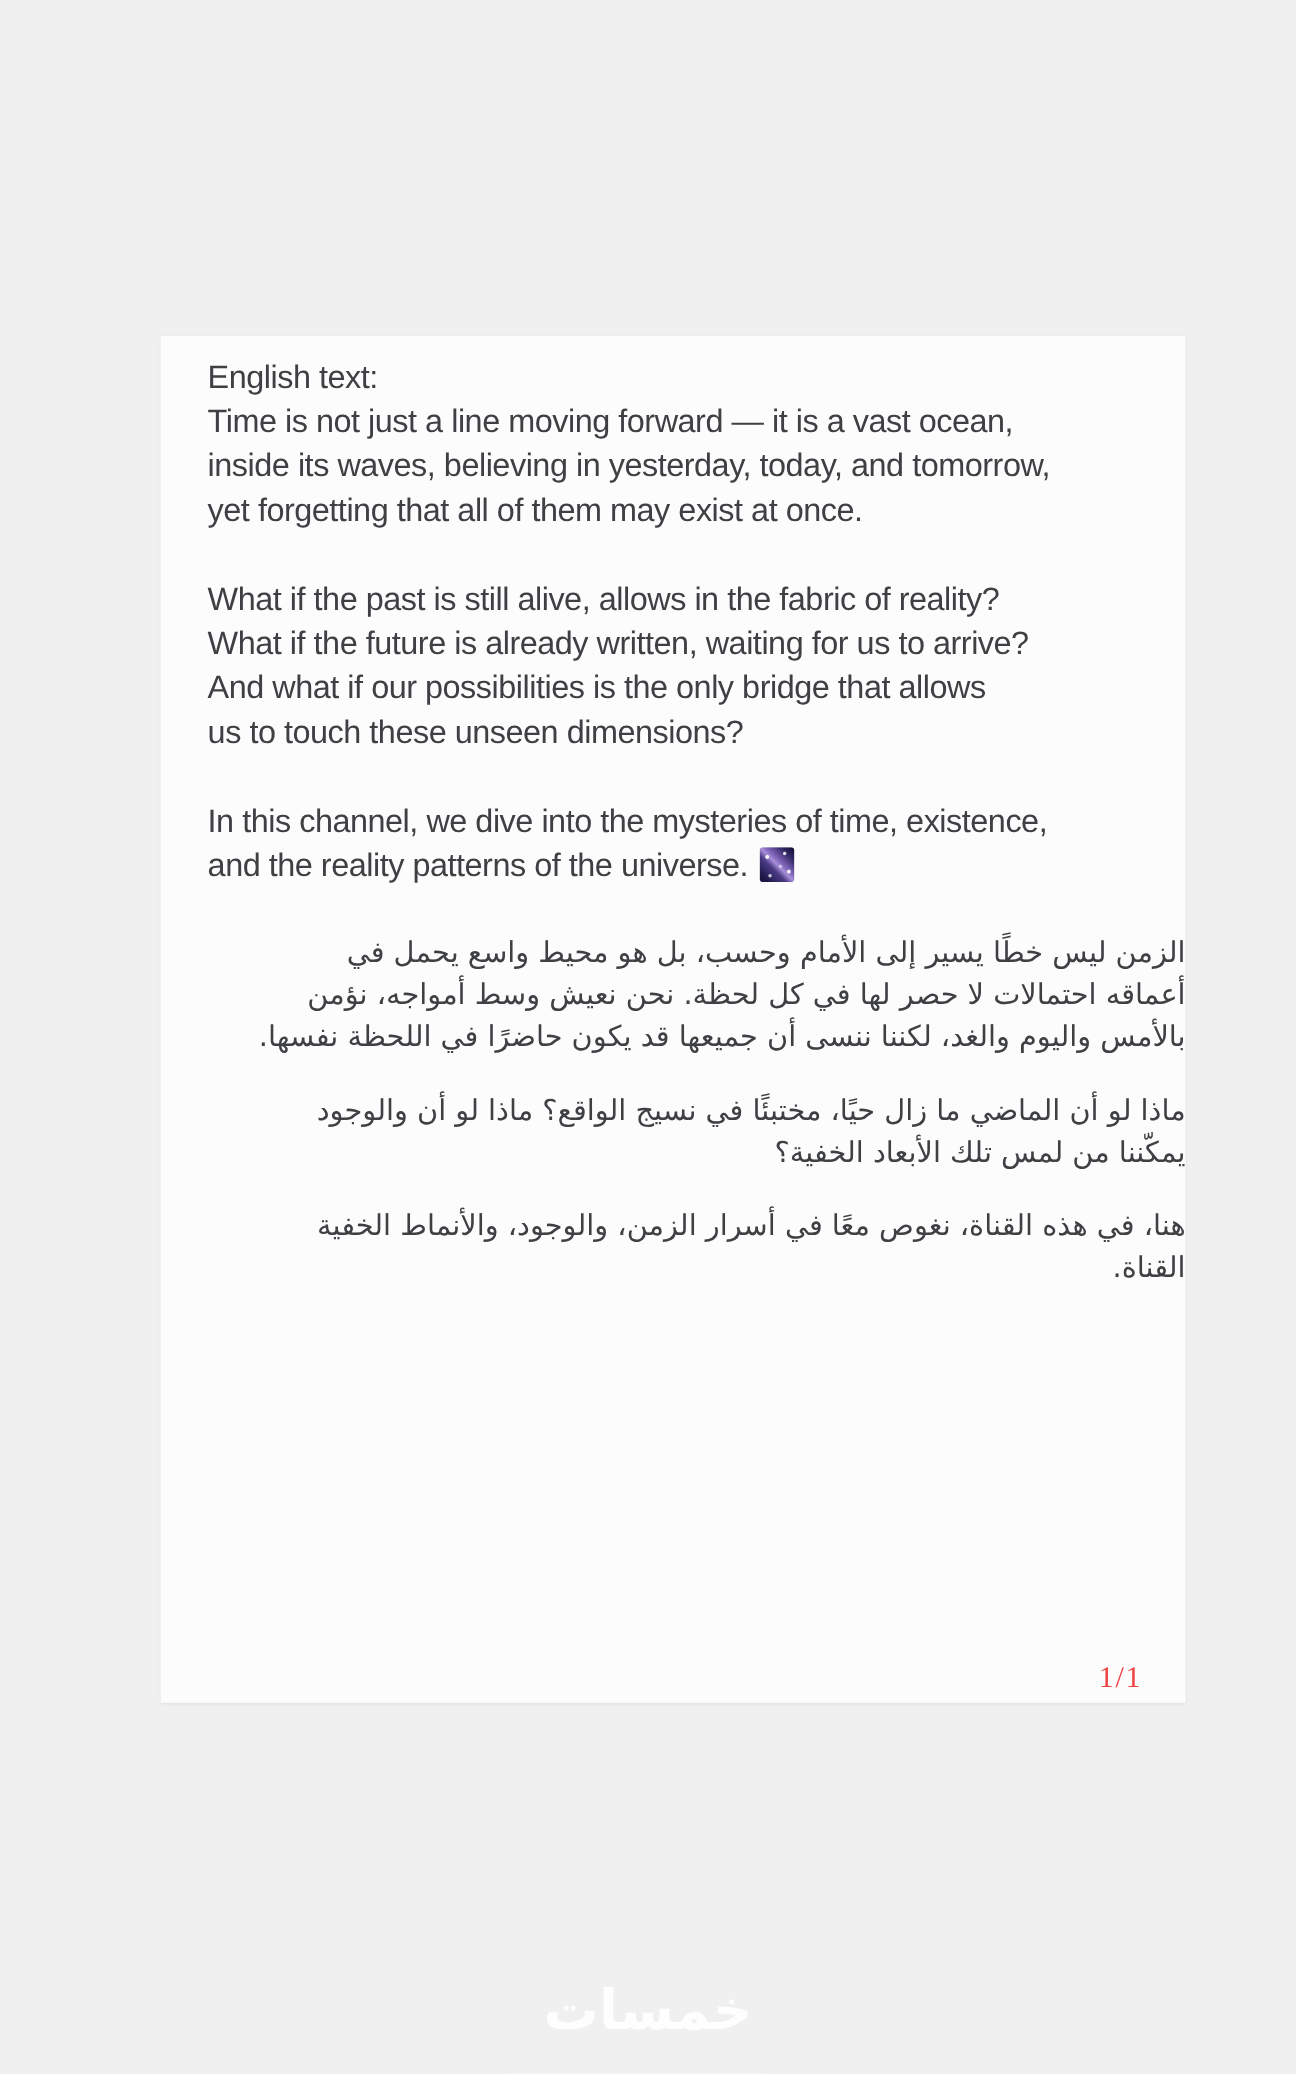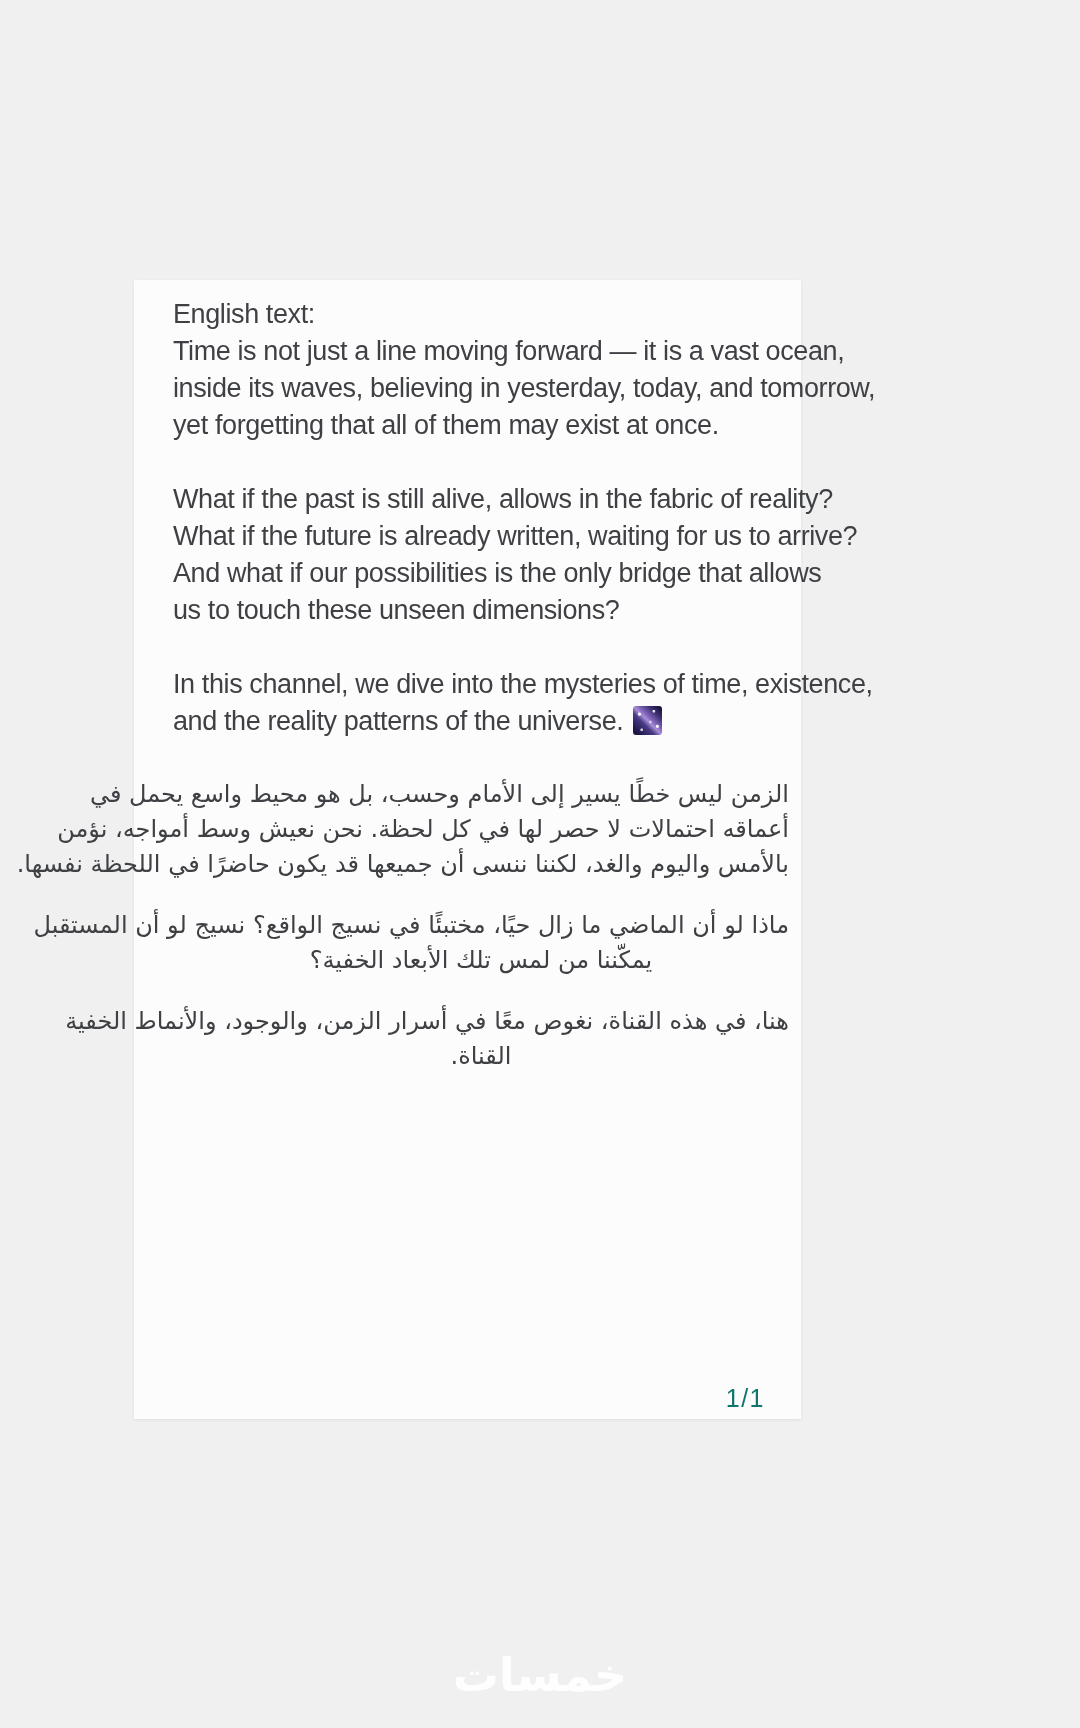--- a/index.html
+++ b/index.html
@@ -11,42 +11,42 @@
     height: 1728px;
     position: relative;
     background: #f0f0f1;
     font-family: "Liberation Sans", sans-serif;
     overflow: hidden;
   }
   .doc-card {
     position: absolute;
     left: 134px;
     top: 280px;
-    width: 667px;
+    width: 854px;
     height: 1139px;
     background: #fcfcfc;
     box-shadow: 0 1px 3px rgba(0,0,0,0.07);
   }
   .doc-content {
     padding: 16px 0 0 39px;
   }
   .en-p {
     margin: 0 0 37px 0;
   }
   .en-ln {
     font-size: 27px;
     line-height: 37px;
     letter-spacing: -0.4px;
     color: #3e4044;
     white-space: pre;
   }
   .ar-block {
     direction: rtl;
-    text-align: center;
-    padding-right: 12px;
+    text-align: right;
+    padding-right: 0;
     margin-top: 17px;
   }
   .ar-p {
     margin: 0 0 26px 0;
   }
   .ar-ln {
     font-family: "DejaVu Sans", sans-serif;
     font-size: 24px;
     line-height: 35px;
     color: #3e4044;
@@ -67,21 +67,22 @@
       radial-gradient(circle at 60% 55%, rgba(255,255,255,0.55) 1px, transparent 1.8px),
       linear-gradient(45deg, #1d1747 12%, #4a3a85 38%, #a88fd9 50%, #8468bd 58%, #3a2d6e 78%, #171238 95%);
   }
   .page-indicator {
     position: absolute;
     right: 36px;
     bottom: 8px;
     font-size: 25px;
     line-height: 1;
     letter-spacing: 1.5px;
-    color: #0f766e;
+    color: #ef4444;
+    font-family: Liberation Serif, serif;
   }
   .watermark {
     position: absolute;
     left: 0;
     top: 1652px;
     width: 100%;
     text-align: center;
     direction: rtl;
     font-family: "DejaVu Sans", sans-serif;
     font-weight: bold;
@@ -115,21 +116,21 @@
       </div>
     </div>
 
     <div class="ar-block">
       <div class="ar-p">
         <div class="ar-ln">الزمن ليس خطًا يسير إلى الأمام وحسب، بل هو محيط واسع يحمل في</div>
         <div class="ar-ln">أعماقه احتمالات لا حصر لها في كل لحظة. نحن نعيش وسط أمواجه، نؤمن</div>
         <div class="ar-ln">بالأمس واليوم والغد، لكننا ننسى أن جميعها قد يكون حاضرًا في اللحظة نفسها.</div>
       </div>
       <div class="ar-p">
-        <div class="ar-ln">ماذا لو أن الماضي ما زال حيًا، مختبئًا في نسيج الواقع؟ نسيج لو أن المستقبل</div>
+        <div class="ar-ln">ماذا لو أن الماضي ما زال حيًا، مختبئًا في نسيج الواقع؟ ماذا لو أن والوجود</div>
         <div class="ar-ln">يمكّننا من لمس تلك الأبعاد الخفية؟</div>
       </div>
       <div class="ar-p">
         <div class="ar-ln">هنا، في هذه القناة، نغوص معًا في أسرار الزمن، والوجود، والأنماط الخفية</div>
         <div class="ar-ln">القناة.</div>
       </div>
     </div>
 
   </div>
 

